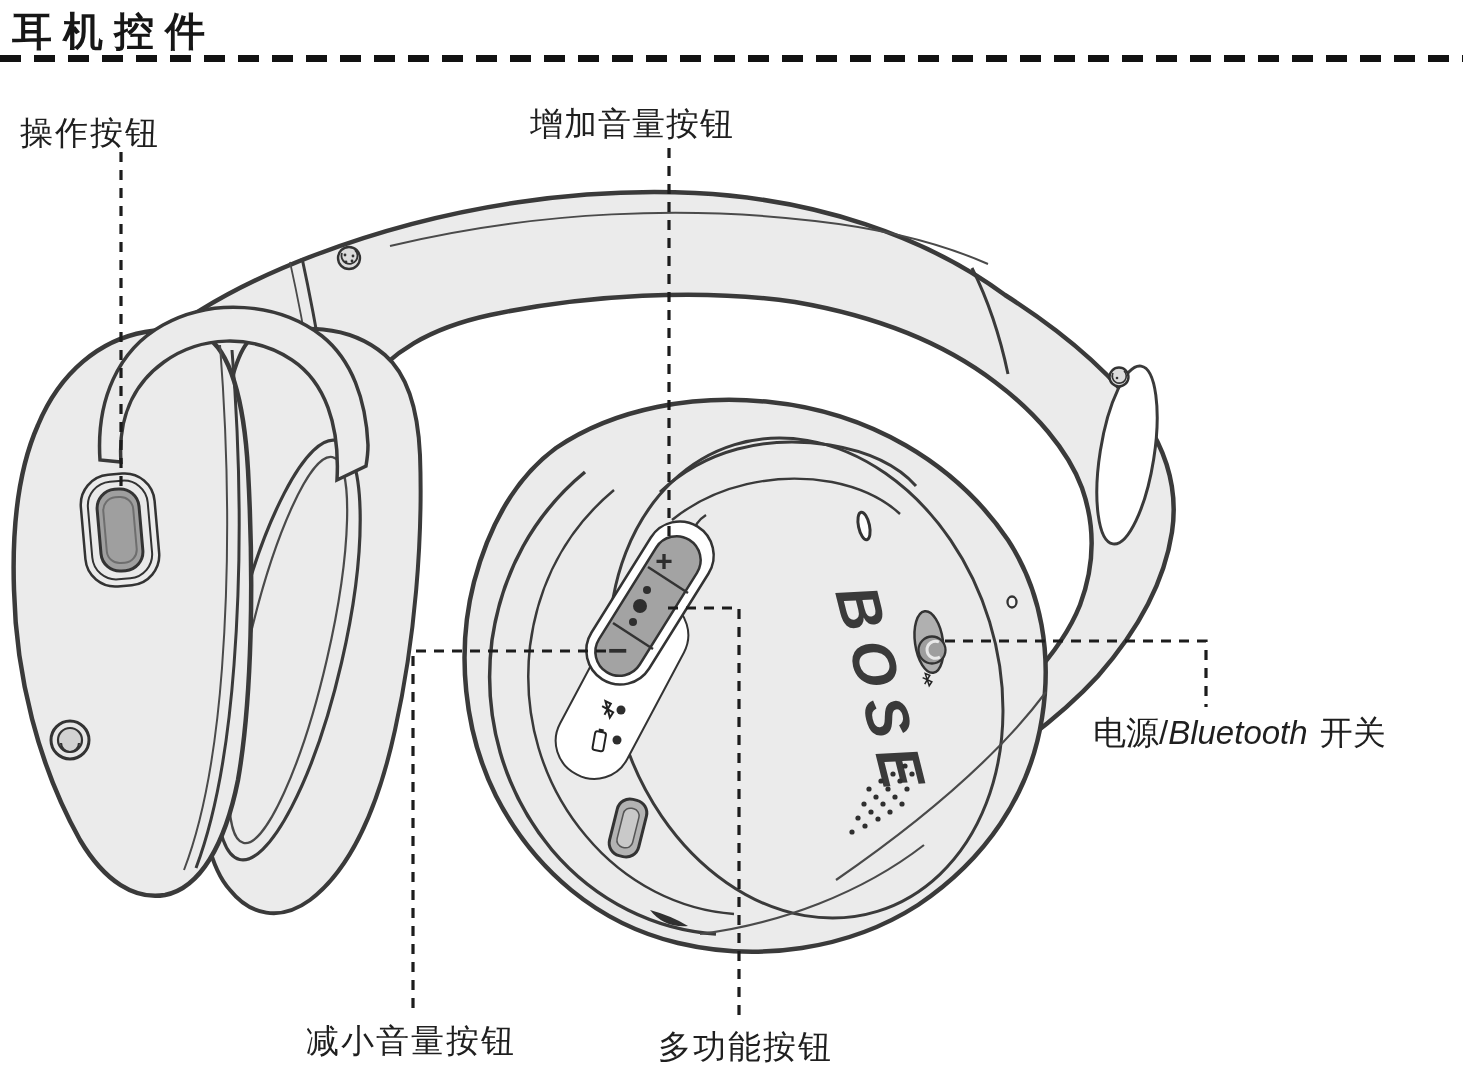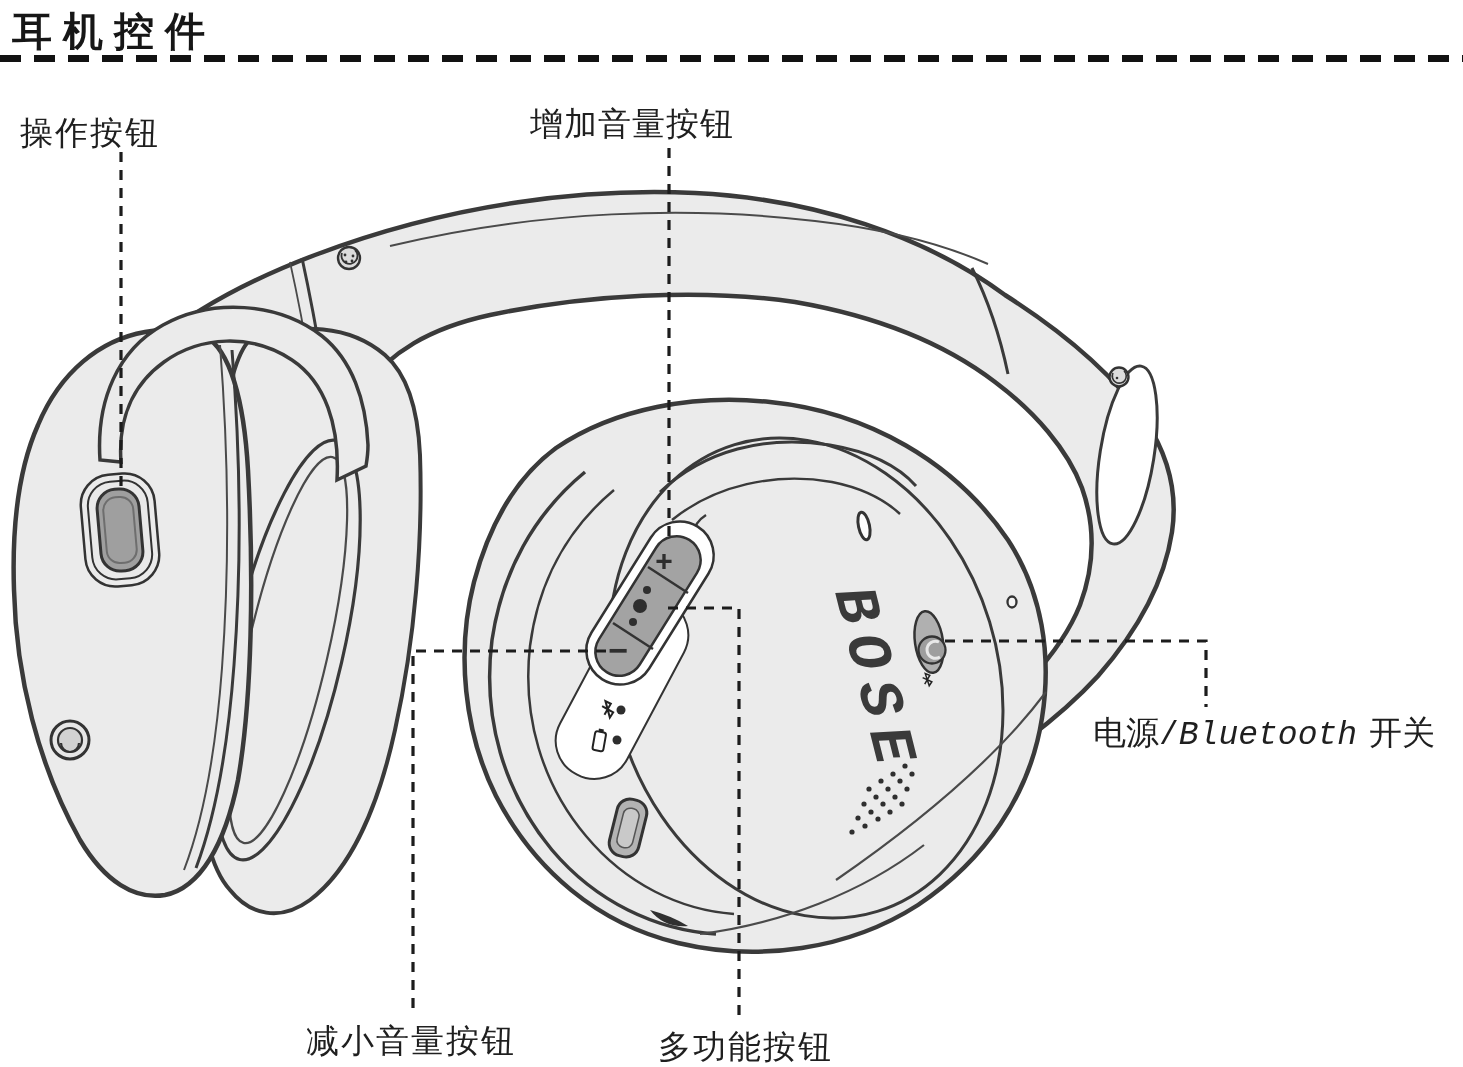--- a/index.html
+++ b/index.html
@@ -1,21 +1,21 @@
 <!DOCTYPE html>
 <html><head>
 <meta charset="utf-8">
 <style>
   html,body{margin:0;padding:0;background:#ffffff;}
   .stage{
     position:relative;
     width:1463px;height:1067px;
     background:#ffffff;
     overflow:hidden;
-    font-family:Liberation Mono, monospace;
+    font-family:Liberation Sans, sans-serif;
   }
   svg{position:absolute;inset:0;display:block;}
   .cn-title{font-size:40px;font-weight:600;letter-spacing:11px;fill:#161616;}
   .cn-label{font-size:33px;font-weight:400;fill:#1f1f1f;}
   .outline{stroke:#3a3a3a;fill:none;}
   .body-fill{fill:#ebebeb;stroke:#3a3a3a;}
   .thin{stroke:#4a4a4a;fill:none;}
   .callout{stroke:#1c1c1c;stroke-width:3.2;fill:none;stroke-dasharray:10 8;}
   .logo{font-size:60px;font-weight:800;font-style:italic;letter-spacing:12px;fill:#3a3a3a;}
   .glyph{font-weight:700;fill:#2e2e2e;text-anchor:middle;}

